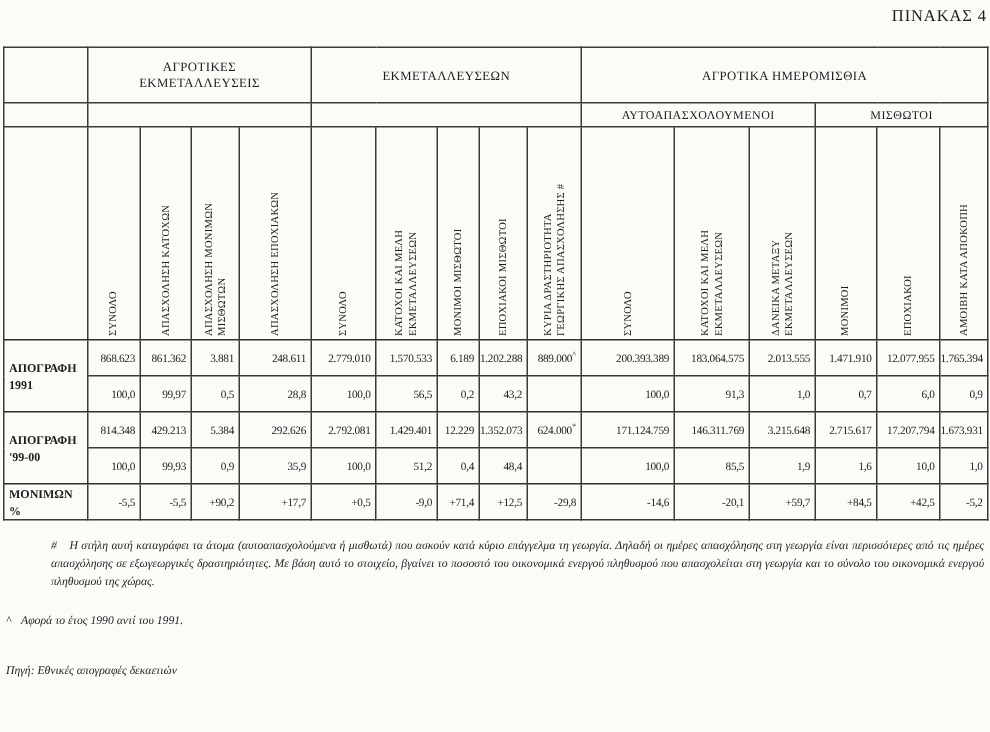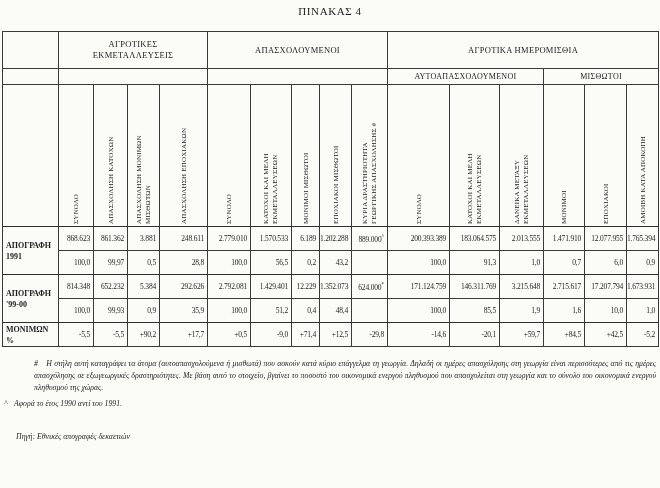--- a/index.html
+++ b/index.html
@@ -1,20 +1,20 @@
 <!DOCTYPE html>
 <html><head>
 <meta charset="utf-8">
 <style>
   * { margin:0; padding:0; box-sizing:border-box; }
   html,body { width:660px; height:488px; }
   body { background:#fbfbf8; color:#1d1d1d; font-family:"Liberation Serif", serif; overflow:hidden; }
   .page { width:660px; height:488px; padding:4px 2px 0 2px; }
 
-  .title-block { text-align:center; line-height:14px; margin-bottom:13px; }
+  .title-block { text-align:right; line-height:14px; margin-bottom:13px; }
   .title-line { font-size:11px; letter-spacing:0.6px; }
 
   table { border-collapse:collapse; table-layout:fixed; width:656px; border:1.5px solid #2e2e2e; }
   th, td { border:1px solid #3a3a3a; overflow:hidden; }
 
   .grp { height:37px; font-size:8.5px; font-weight:normal; text-align:center; vertical-align:middle;
          white-space:pre-line; line-height:11px; letter-spacing:0.3px; }
   .subrow th { height:16px; font-size:8px; font-weight:normal; text-align:center; letter-spacing:0.3px; }
   .rot { height:142px; position:relative; vertical-align:middle; }
   .vh { position:absolute; left:50%; top:50%; width:136px;
@@ -25,23 +25,23 @@
 
   tbody td { height:24px; }
   td.num { text-align:right; padding-right:3px; font-size:7.5px; letter-spacing:-0.2px; }
   td.num sup { font-size:5.5px; letter-spacing:0; }
   td.rowlabel { text-align:left; padding-left:3px; font-size:8px; line-height:11px;
                 white-space:pre-line; vertical-align:middle;font-weight:bold; }
   tr.sep td, td.labelspan { border-bottom:1.5px solid #2e2e2e; }
 
   .footnotes { margin:11px 2px 0 2px; font-style:italic; }
   .fn-main { font-size:7.8px; line-height:12px; text-align:justify;margin-left:30px; }
-  .fn-line { font-size:7.8px; line-height:12px; margin-top:4px; }
+  .fn-line { font-size:7.8px; line-height:12px; margin-top:14px; }
   .fn-marker { display:inline-block; min-width:10px; font-style:italic; }
-  .source { margin-top:22px; font-size:7.8px; font-style:italic;margin-left:12px; }
+  .source { margin-top:22px; font-size:7.8px; font-style:italic; }
 </style>
 </head>
 <body>
 
 <div class="page">
 
   <div class="title-block">
     <div class="title-line">ΠΙΝΑΚΑΣ 4</div>
   </div>
 
@@ -62,21 +62,21 @@
       <col style="width:44px">
         <col style="width:41px">
         <col style="width:42px">
         <col style="width:32px">
     </colgroup>
     <thead>
       <tr>
         <th class="grp"></th>
         <th class="grp" colspan="4">ΑΓΡΟΤΙΚΕΣ
 ΕΚΜΕΤΑΛΛΕΥΣΕΙΣ</th>
-        <th class="grp" colspan="5">ΑΠΑΣΧΟΛΟΥΜΕΝΟΙ</th>
+        <th class="grp" colspan="5">ΕΚΜΕΤΑΛΛΕΥΣΕΩΝ</th>
         <th class="grp" colspan="6">ΑΓΡΟΤΙΚΑ ΗΜΕΡΟΜΙΣΘΙΑ</th>
       </tr>
       <tr class="subrow">
         <th></th>
         <th colspan="4"></th>
         <th colspan="5"></th>
         <th colspan="3">ΑΥΤΟΑΠΑΣΧΟΛΟΥΜΕΝΟΙ</th>
         <th colspan="3">ΜΙΣΘΩΤΟΙ</th>
       </tr>
       <tr class="rotrow">
@@ -167,21 +167,21 @@
           <td class="num">91,3</td>
           <td class="num">1,0</td>
           <td class="num">0,7</td>
           <td class="num">6,0</td>
           <td class="num">0,9</td>
         </tr>
         <tr>
           <td class="rowlabel labelspan" rowspan="2">ΑΠΟΓΡΑΦΗ
 '99-00</td>
           <td class="num">814.348</td>
-          <td class="num">652.232</td>
+          <td class="num">429.213</td>
           <td class="num">5.384</td>
           <td class="num">292.626</td>
           <td class="num">2.792.081</td>
           <td class="num">1.429.401</td>
           <td class="num">12.229</td>
           <td class="num">1.352.073</td>
           <td class="num"><span>624.000</span><sup>*</sup></td>
           <td class="num">171.124.759</td>
           <td class="num">146.311.769</td>
           <td class="num">3.215.648</td>

